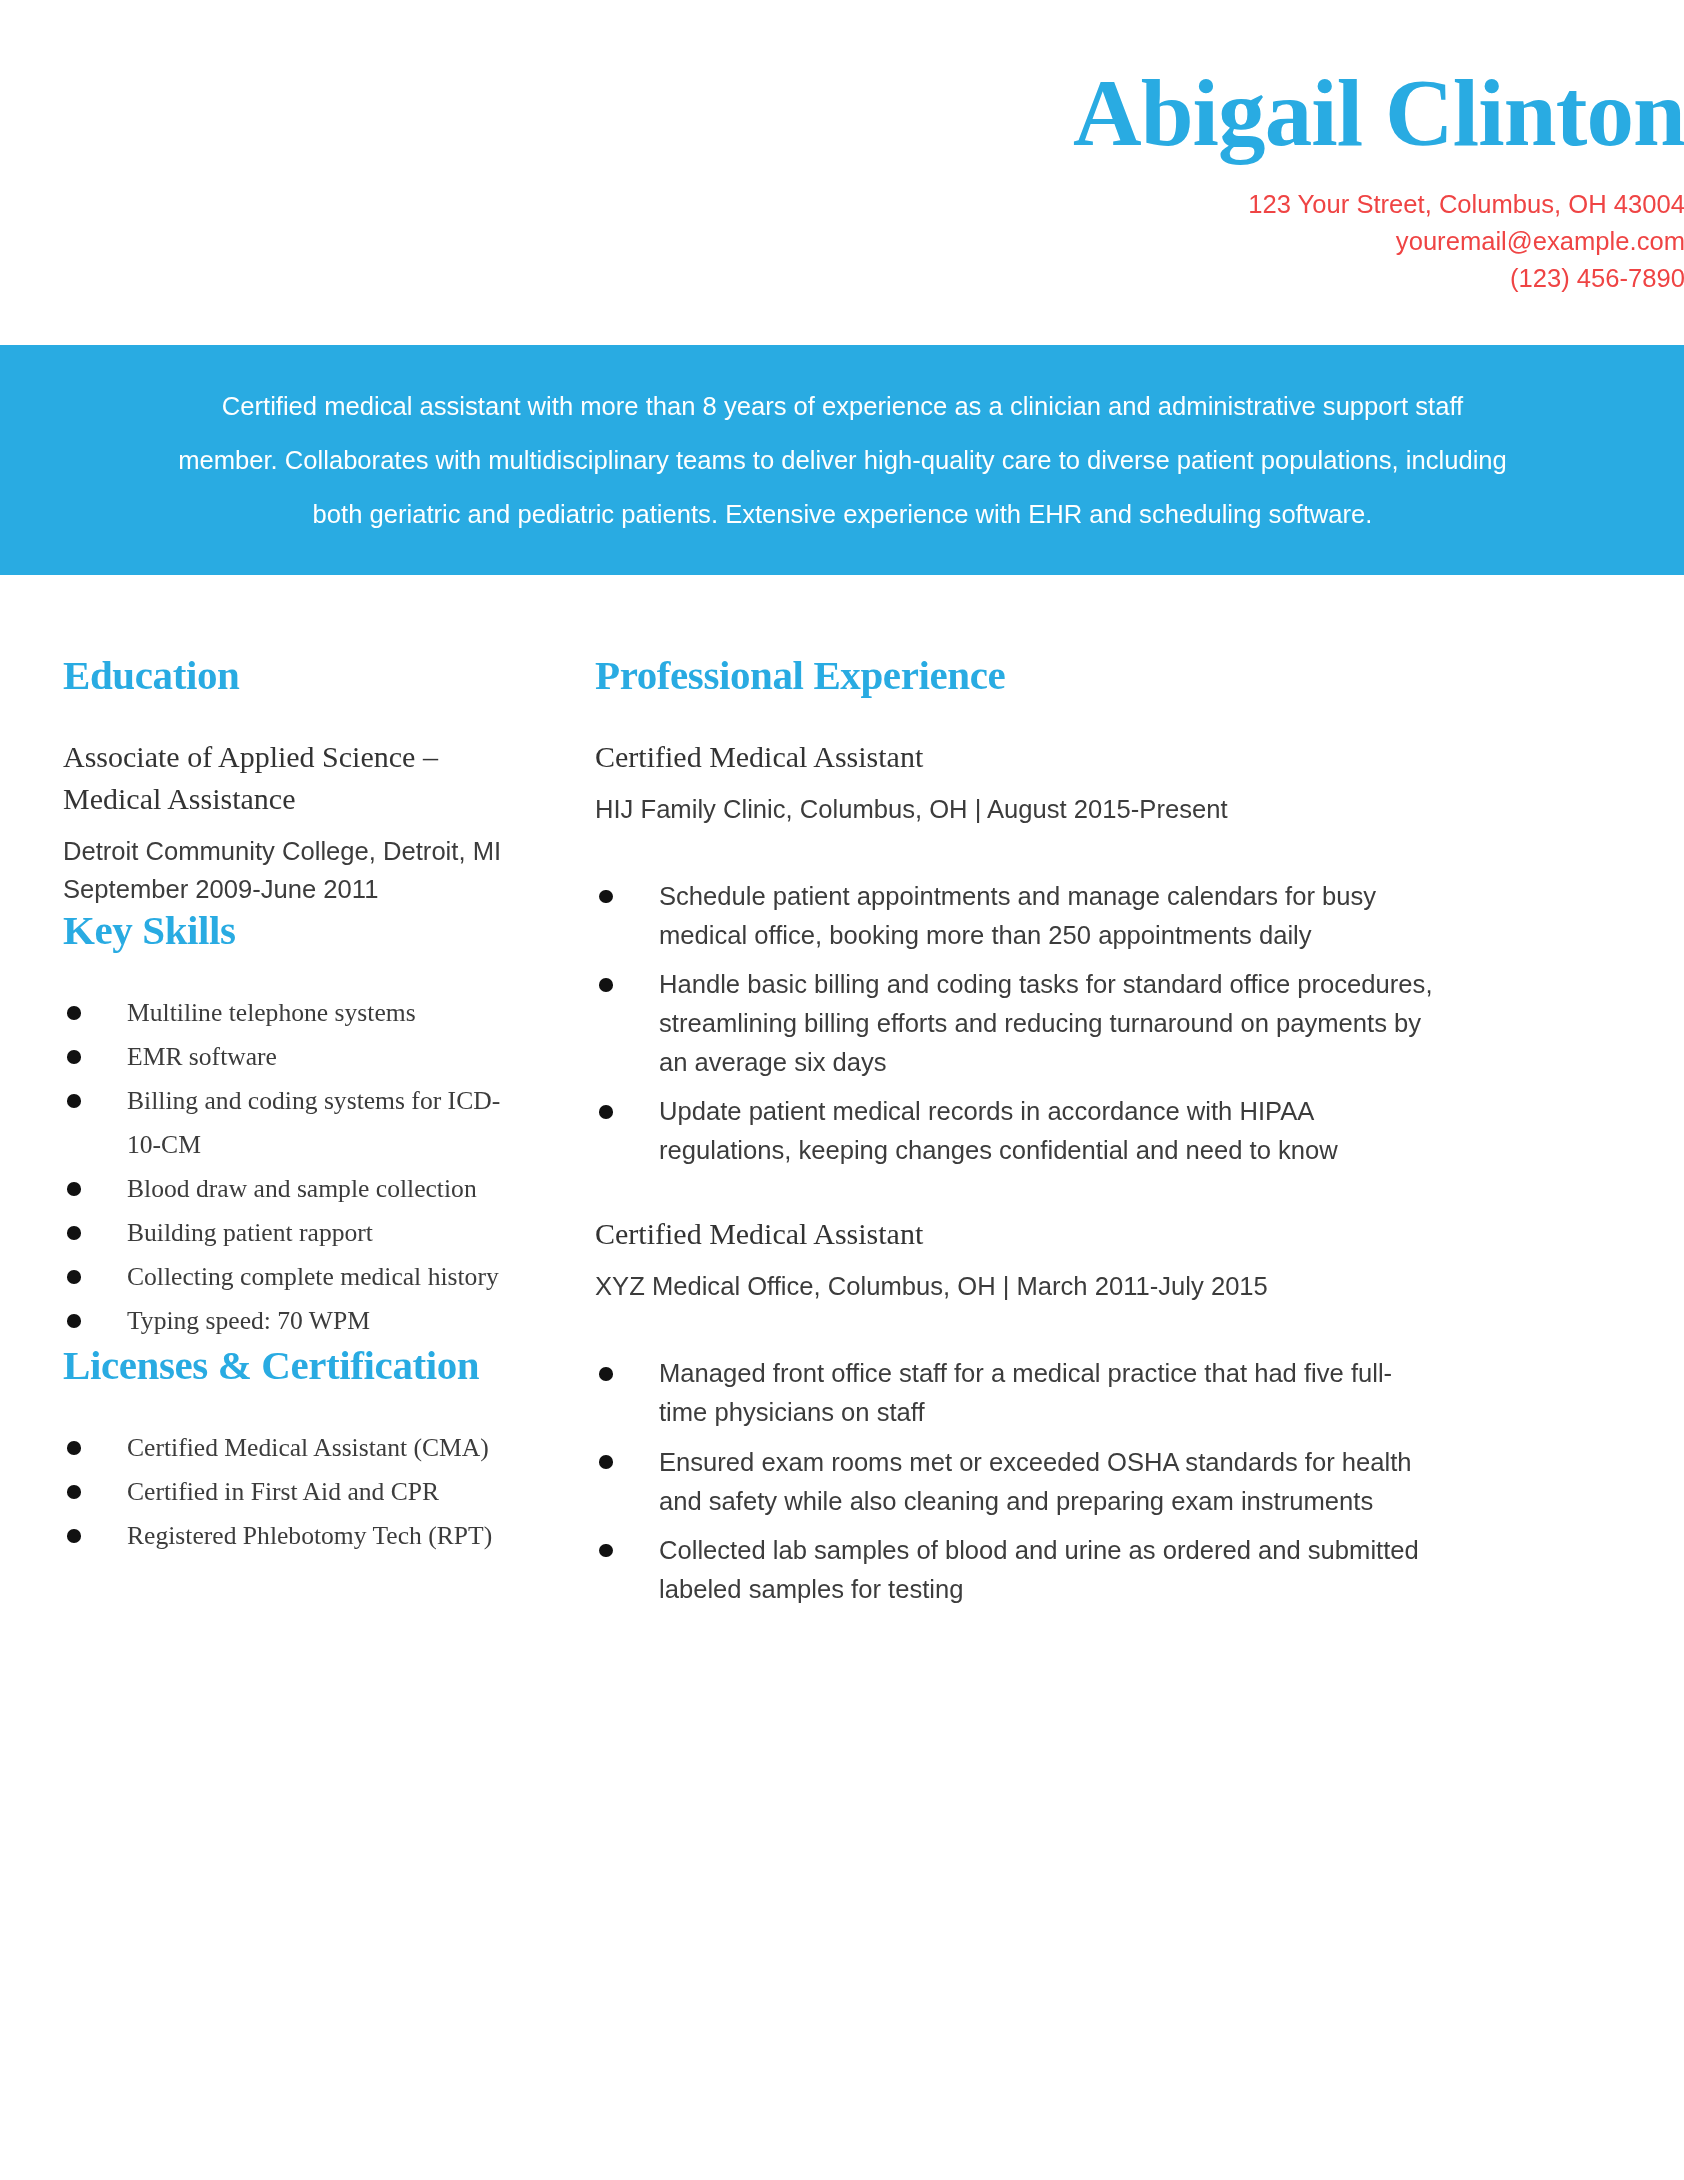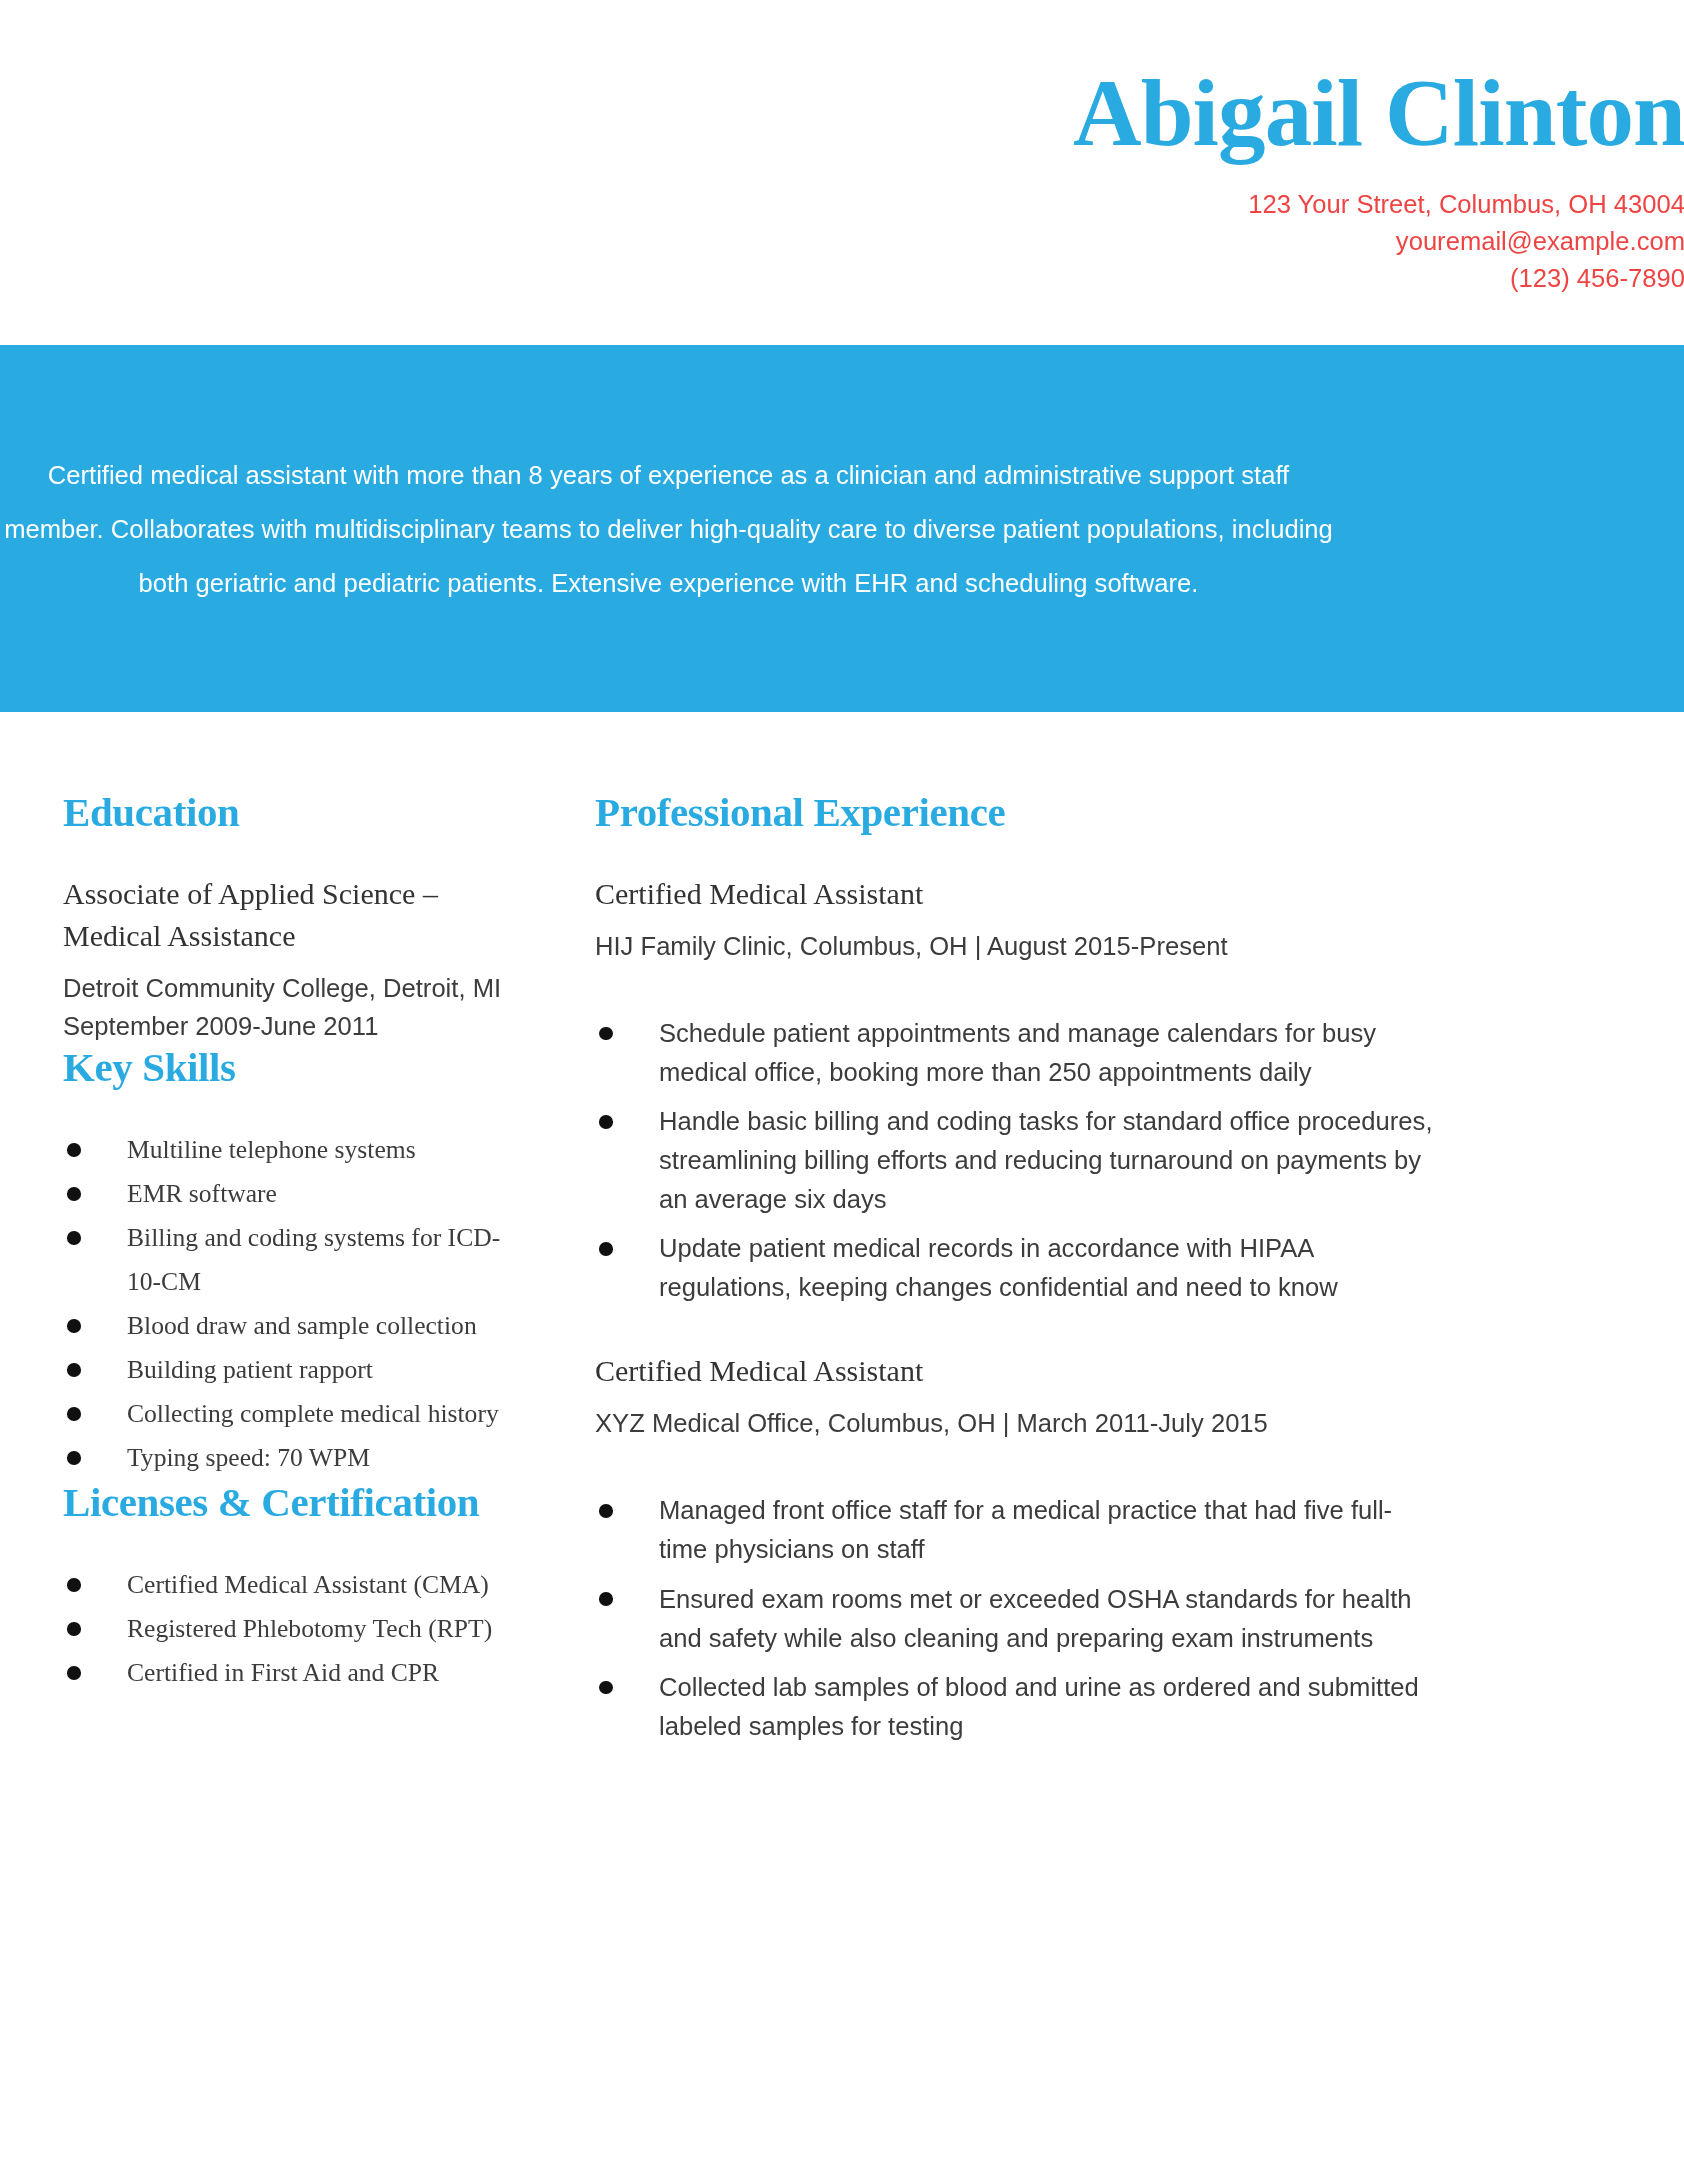--- a/index.html
+++ b/index.html
@@ -24,23 +24,23 @@
     color:var(--accent);
     margin:0;
     letter-spacing:-0.9px;
   }
   .contact { margin-top:22px; font-size:25.6px; line-height:37px; color:#ef4444; }
   .contact div { margin:0; }
 
   
   .band {
     margin-top:48px;
-    height:367px;
+    height:230px;
     background:var(--accent);
-    display:flex; align-items:center; 
+    display:flex; align-items:center; justify-content:center;
   }
   .band-text {
     max-width:1337px;
     font-size:25.6px;
     line-height:54px;
     color:#ffffff;
     text-align:center;
   }
 
   
@@ -133,22 +133,22 @@
             <div class="li"><span class="dot"></span><span class="li-text">Building patient rapport</span></div>
             <div class="li"><span class="dot"></span><span class="li-text">Collecting complete medical history</span></div>
             <div class="li"><span class="dot"></span><span class="li-text">Typing speed: 70 WPM</span></div>
           </div>
       </section>
 
       <section>
         <h2 class="section mt-section-left2">Licenses &amp; Certification</h2>
         <div class="blist">
             <div class="li"><span class="dot"></span><span class="li-text">Certified Medical Assistant (CMA)</span></div>
+            <div class="li"><span class="dot"></span><span class="li-text">Certified in First Aid and CPR</span></div>
             <div class="li"><span class="dot"></span><span class="li-text">Registered Phlebotomy Tech (RPT)</span></div>
-            <div class="li"><span class="dot"></span><span class="li-text">Certified in First Aid and CPR</span></div>
           </div>
       </section>
 
     </div>
 
     <div class="col-right">
 
       <section>
         <h2 class="section">Professional Experience</h2>
 

